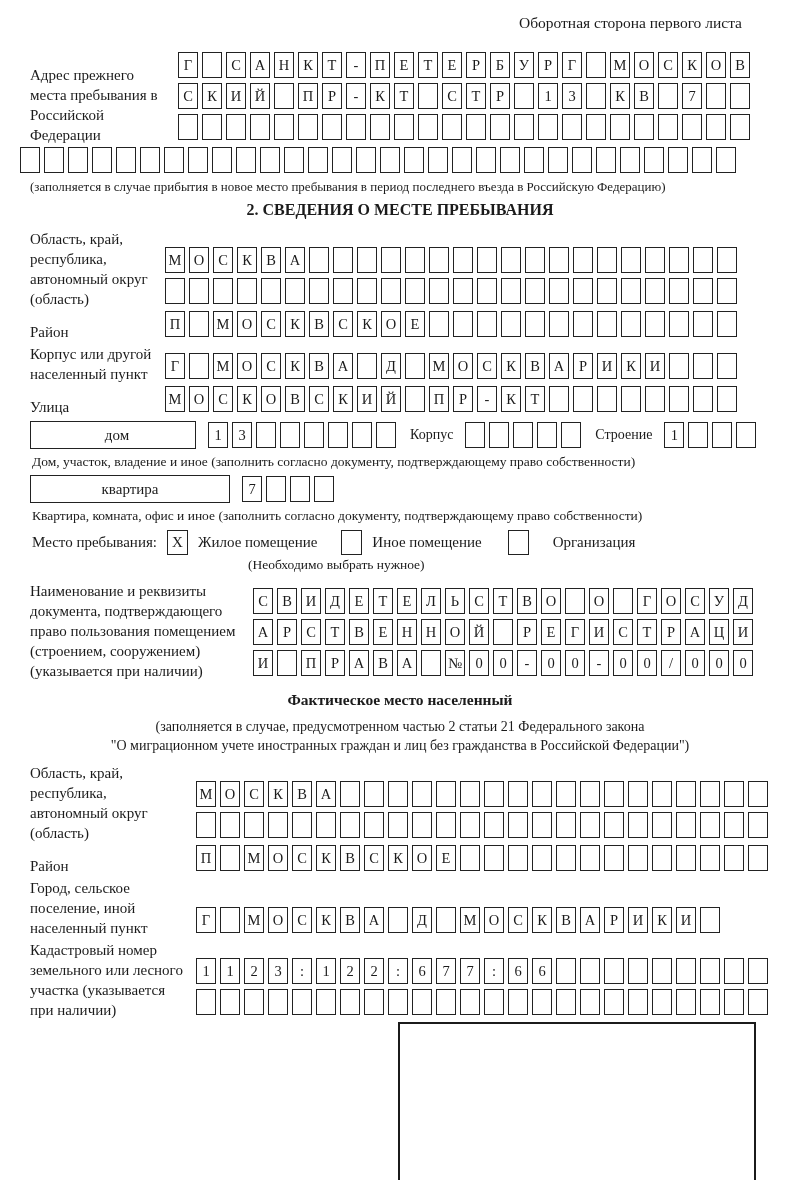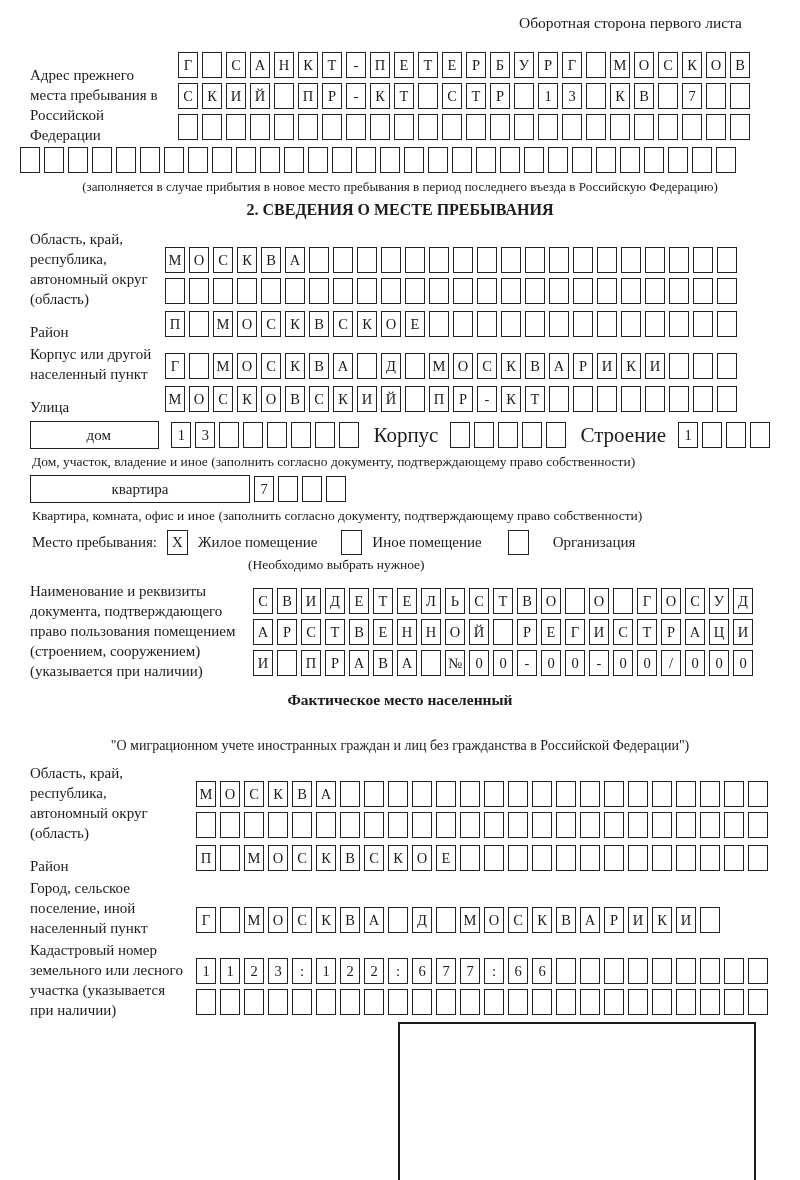--- a/index.html
+++ b/index.html
@@ -18,32 +18,32 @@
     font-size:14.5px;line-height:1;background:#fff;
   }
   .field{display:flex;align-items:flex-end;margin-bottom:2px;}
   .flabel{font-size:15px;line-height:20px;padding-right:10px;box-sizing:border-box;}
   .w-top{flex:0 0 148px;}
   .w-s2{flex:0 0 135px;}
   .w-doc{flex:0 0 223px;}
   .w-f{flex:0 0 166px;}
   .rows{display:flex;flex-direction:column;}
   .fullrow{margin-left:-10px;}
-  .note{font-size:13px;text-align:center;margin:1px 0 6px 0;line-height:17px;}
+  .note{font-size:13px;text-align:left;margin:1px 0 6px 0;line-height:17px;}
   .note-left{font-size:13.5px;text-align:left;margin:0 0 5px 2px;line-height:17px;}
   .sect-title{text-align:center;font-weight:bold;font-size:16px;margin:4px 0 10px 0;}
   .fact-title{text-align:center;font-weight:bold;font-size:15.5px;margin:10px 0 8px 0;}
   .fact-note{font-size:14px;text-align:center;line-height:19px;margin-bottom:8px;}
   
   .houserow{display:flex;align-items:center;gap:4px;margin:4px 0 4px 0;}
   .widebox{height:28px;box-sizing:border-box;border:1.6px solid #222;
     display:flex;align-items:center;justify-content:center;font-size:15px;}
   .wb-house{width:166px;margin-right:8px;padding-left:8px;}
-  .wb-apt{width:220px;}
-  .inline-lbl{font-size:21px;margin:0 8px 0 10px;white-space:nowrap;}
+  .wb-apt{width:200px;margin-right:8px;}
+  .inline-lbl{font-size:14px;margin:0 8px 0 10px;white-space:nowrap;}
   
   .stayrow{display:flex;align-items:center;margin:6px 0 2px 2px;}
   .chk{
     width:21px;height:25px;box-sizing:border-box;border:1.6px solid #222;
     display:flex;align-items:center;justify-content:center;font-size:15px;margin:0 10px;
   }
   .stay-lbl{font-size:15px;}
   .stay-note{font-size:13.5px;margin:0 0 8px 218px;}
   
   .stamp-wrap{margin-left:368px;width:358px;}
@@ -449,21 +449,21 @@
         <div class="cell">/</div>
         <div class="cell">0</div>
         <div class="cell">0</div>
         <div class="cell">0</div>
       </div>
   </div>
 </div>
 
 <div class="fact-title">Фактическое место населенный</div>
 <div class="fact-note">
-  <br>
+  <span>(заполняется в случае, предусмотренном частью 2 статьи 21 Федерального закона</span><br>
   <span>"О миграционном учете иностранных граждан и лиц без гражданства в Российской Федерации")</span>
 </div>
 
 <div class="field">
   <div class="flabel w-f">Область, край, республика, автономный округ (область)</div>
   <div class="rows">
     <div class="boxrow">
         <div class="cell">М</div>
         <div class="cell">О</div>
         <div class="cell">С</div>

